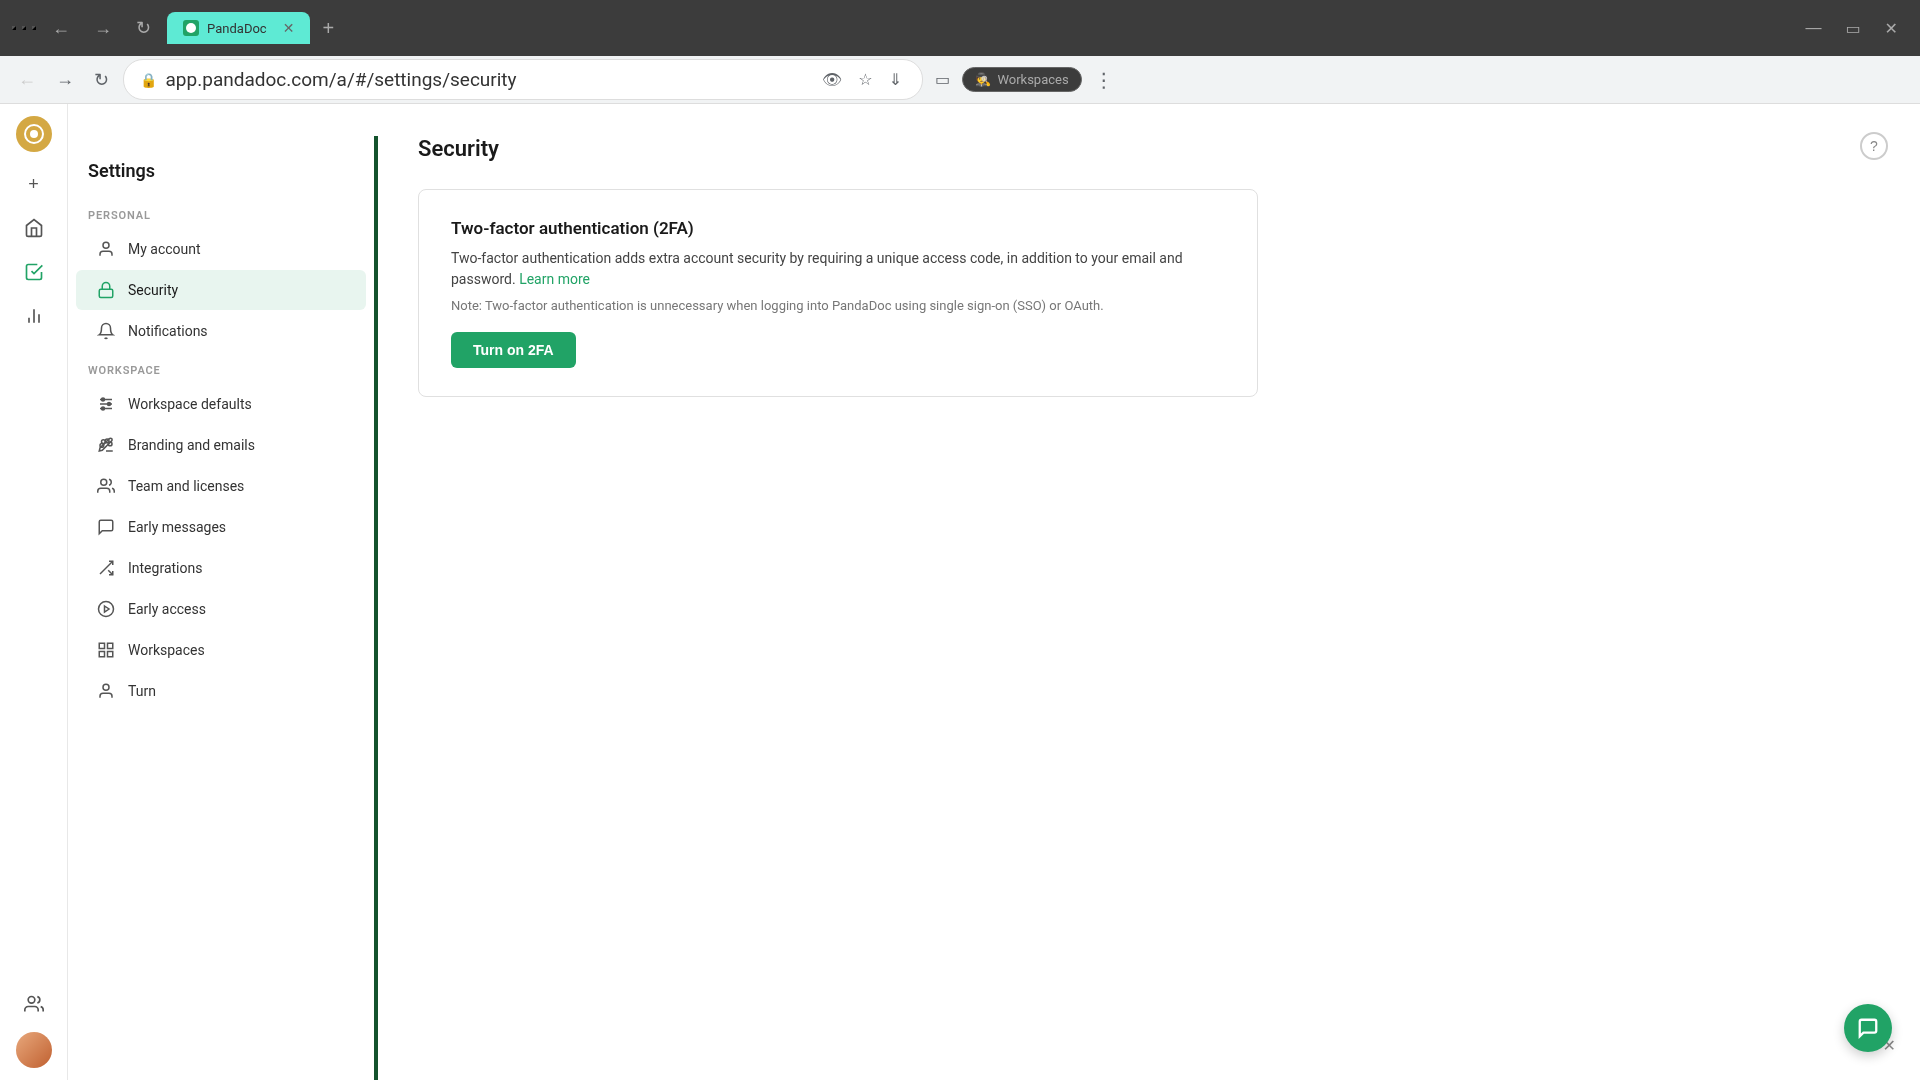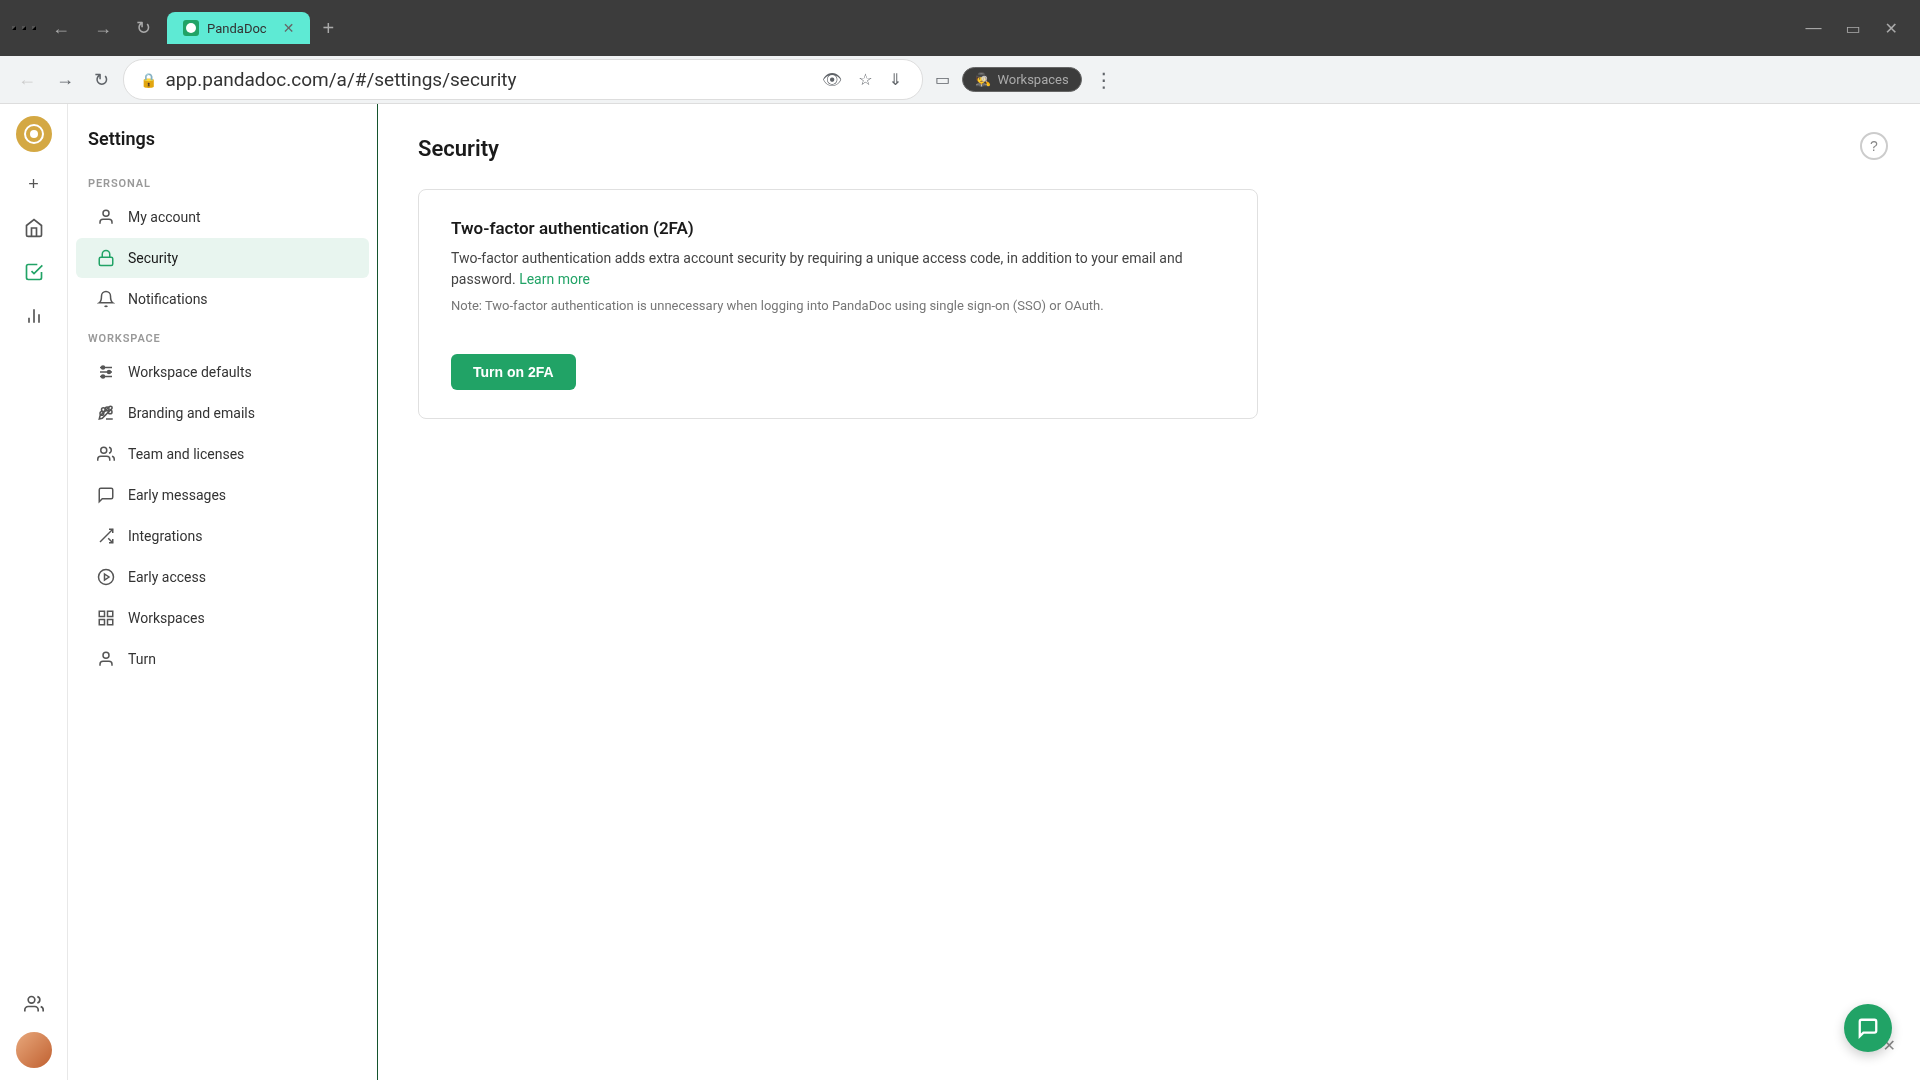--- a/index.html
+++ b/index.html
@@ -37,40 +37,40 @@
     
     .icon-sidebar { width: 68px; background: #fff; border-right: 1px solid #e8e8e8; display: flex; flex-direction: column; align-items: center; padding: 12px 0; gap: 4px; flex-shrink: 0; }
     .icon-sidebar-avatar { width: 36px; height: 36px; border-radius: 50%; background: #d4a843; display: flex; align-items: center; justify-content: center; color: #fff; font-size: 14px; font-weight: 600; margin-bottom: 8px; cursor: pointer; }
     .icon-sidebar-btn { width: 40px; height: 40px; display: flex; align-items: center; justify-content: center; border-radius: 8px; cursor: pointer; color: #555; font-size: 18px; border: none; background: none; }
     .icon-sidebar-btn.active { color: #21a366; }
     .icon-sidebar-spacer { flex: 1; }
     .icon-sidebar-bottom { display: flex; flex-direction: column; align-items: center; gap: 8px; }
     .user-avatar-placeholder { width: 36px; height: 36px; border-radius: 50%; background: linear-gradient(135deg, #e8a87c, #c06030); cursor: pointer; }
 
     
-    .settings-sidebar { width: 310px; background: #fff; border-right: 1px solid #14532d; overflow-y: auto; flex-shrink: 0; padding: 16px 0; }
+    .settings-sidebar { width: 310px; background: #fff; border-right: 4px solid #14532d; overflow-y: auto; flex-shrink: 0; padding: 16px 0; margin-top: 32px; }
     .settings-title { font-size: 18px; font-weight: 600; color: #1a1a1a; padding: 8px 20px 16px; }
     .section-label { font-size: 11px; font-weight: 600; color: #999; letter-spacing: 0.08em; padding: 12px 20px 6px; text-transform: uppercase; }
     .nav-item { display: flex; align-items: center; gap: 12px; padding: 10px 20px; cursor: pointer; border-radius: 6px; margin: 1px 8px; font-size: 14px; color: #333; }
     .nav-item.active { background: #e8f5ef; color: #1a1a1a; }
     .nav-item-icon { width: 20px; height: 20px; display: flex; align-items: center; justify-content: center; color: #555; font-size: 16px; flex-shrink: 0; }
     .nav-item.active .nav-item-icon { color: #21a366; }
     .nav-item-label { font-size: 14px; }
 
     
     .main-content { flex: 1; background: #fff; overflow-y: auto; padding: 32px 40px; position: relative; }
     .page-title { font-size: 22px; font-weight: 600; color: #1a1a1a; margin-bottom: 28px; }
     .help-icon { position: absolute; top: 28px; right: 32px; width: 28px; height: 28px; border-radius: 50%; border: 2px solid #ccc; display: flex; align-items: center; justify-content: center; color: #888; font-size: 14px; cursor: pointer; background: none; }
 
     
     .card { border: 1px solid #e0e0e0; border-radius: 8px; padding: 28px 32px; max-width: 840px; }
     .card-title { font-size: 17px; font-weight: 600; color: #1a1a1a; margin-bottom: 10px; }
     .card-desc { font-size: 14px; color: #444; line-height: 1.5; margin-bottom: 6px; }
     .card-desc a { color: #21a366; text-decoration: none; }
-    .card-note { font-size: 13px; color: #777; margin-bottom: 38px; line-height: 1.5; }
+    .card-note { font-size: 13px; color: #777; margin-bottom: 16px; line-height: 1.5; }
     .btn-primary { background: #21a366; color: #fff; border: none; border-radius: 6px; padding: 10px 22px; font-size: 14px; font-weight: 600; cursor: pointer; }
 
     
     .chat-bubble { position: fixed; bottom: 28px; right: 28px; width: 48px; height: 48px; background: #21a366; border-radius: 50%; display: flex; align-items: center; justify-content: center; cursor: pointer; box-shadow: 0 4px 12px rgba(0,0,0,0.2); z-index: 100; }
     .chat-close { position: fixed; bottom: 62px; right: 32px; background: none; border: none; color: #888; font-size: 16px; cursor: pointer; }
 
     
     .settings-sidebar::-webkit-scrollbar { width: 6px; }
     .settings-sidebar::-webkit-scrollbar-track { background: transparent; }
     .settings-sidebar::-webkit-scrollbar-thumb { background: #ddd; border-radius: 3px; }

